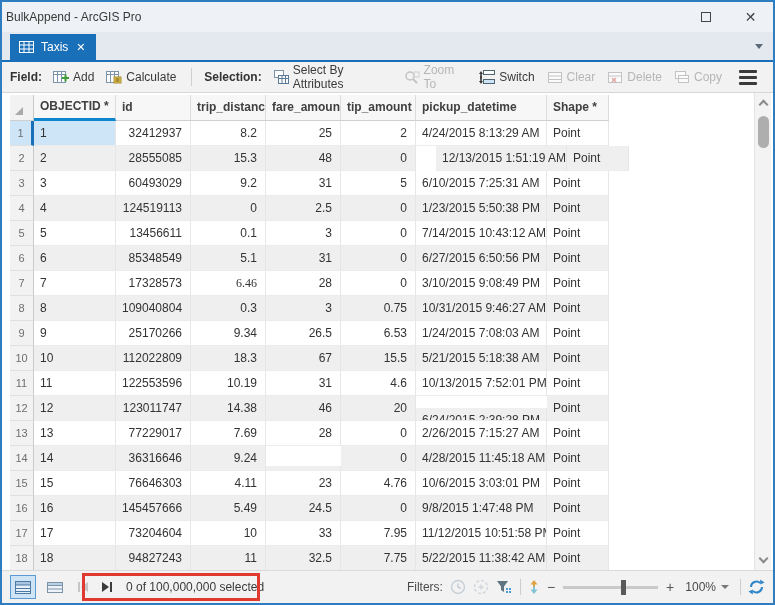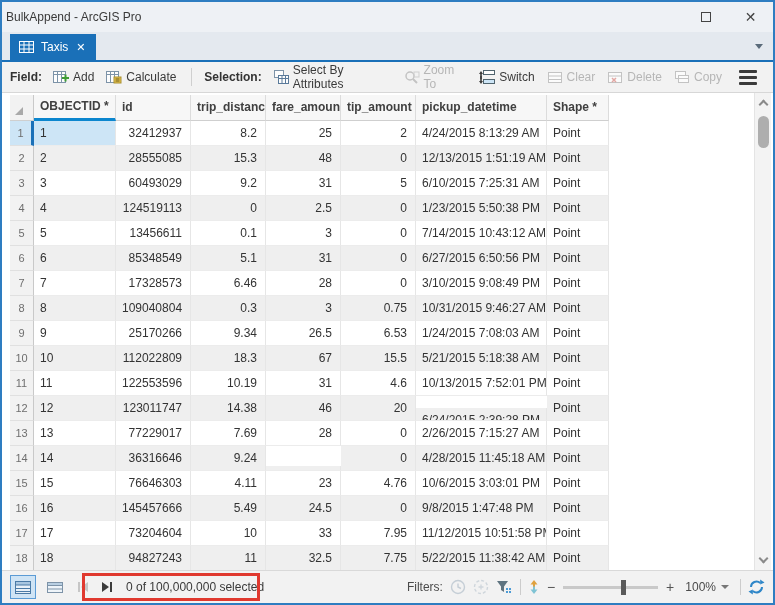--- a/index.html
+++ b/index.html
@@ -298,21 +298,21 @@
             <div class="cell" style="width: 131px; flex: 0 0 131px;">4/24/2015 8:13:29 AM</div>
             <div class="cell" style="width: 62px; flex: 0 0 62px;">Point</div>
           </div>
           <div class="trow even">
             <div class="gutter">2</div>
             <div class="cell" style="width: 82px; flex: 0 0 82px;">2</div>
             <div class="cell r" style="width: 75px; flex: 0 0 75px;">28555085</div>
             <div class="cell r" style="width: 75px; flex: 0 0 75px;">15.3</div>
             <div class="cell r" style="width: 75px; flex: 0 0 75px;">48</div>
             <div class="cell r" style="width: 75px; flex: 0 0 75px;">0</div>
-            <div class="cell" style="width: 131px; flex: 0 0 131px;">12/13/2015 1:51:19 AM</div>
+            <div class="cell" style="width: 131px; flex: 0 0 131px; margin-left: 20px;">12/13/2015 1:51:19 AM</div>
             <div class="cell" style="width: 62px; flex: 0 0 62px;">Point</div>
           </div>
           <div class="trow">
             <div class="gutter">3</div>
             <div class="cell" style="width: 82px; flex: 0 0 82px;">3</div>
             <div class="cell r" style="width: 75px; flex: 0 0 75px;">60493029</div>
             <div class="cell r" style="width: 75px; flex: 0 0 75px;">9.2</div>
             <div class="cell r" style="width: 75px; flex: 0 0 75px;">31</div>
             <div class="cell r" style="width: 75px; flex: 0 0 75px;">5</div>
             <div class="cell" style="width: 131px; flex: 0 0 131px;">6/10/2015 7:25:31 AM</div>
@@ -345,21 +345,21 @@
             <div class="cell r" style="width: 75px; flex: 0 0 75px;">5.1</div>
             <div class="cell r" style="width: 75px; flex: 0 0 75px;">31</div>
             <div class="cell r" style="width: 75px; flex: 0 0 75px;">0</div>
             <div class="cell" style="width: 131px; flex: 0 0 131px;">6/27/2015 6:50:56 PM</div>
             <div class="cell" style="width: 62px; flex: 0 0 62px;">Point</div>
           </div>
           <div class="trow">
             <div class="gutter">7</div>
             <div class="cell" style="width: 82px; flex: 0 0 82px;">7</div>
             <div class="cell r" style="width: 75px; flex: 0 0 75px;">17328573</div>
-            <div class="cell r" style="width: 75px; flex: 0 0 75px;">6.46</div>
+            <div class="cell r" style="width: 75px; flex: 0 0 75px; font-family: Liberation Serif, serif;">6.46</div>
             <div class="cell r" style="width: 75px; flex: 0 0 75px;">28</div>
             <div class="cell r" style="width: 75px; flex: 0 0 75px;">0</div>
             <div class="cell" style="width: 131px; flex: 0 0 131px;">3/10/2015 9:08:49 PM</div>
             <div class="cell" style="width: 62px; flex: 0 0 62px;">Point</div>
           </div>
           <div class="trow even">
             <div class="gutter">8</div>
             <div class="cell" style="width: 82px; flex: 0 0 82px;">8</div>
             <div class="cell r" style="width: 75px; flex: 0 0 75px;">109040804</div>
             <div class="cell r" style="width: 75px; flex: 0 0 75px;">0.3</div>

